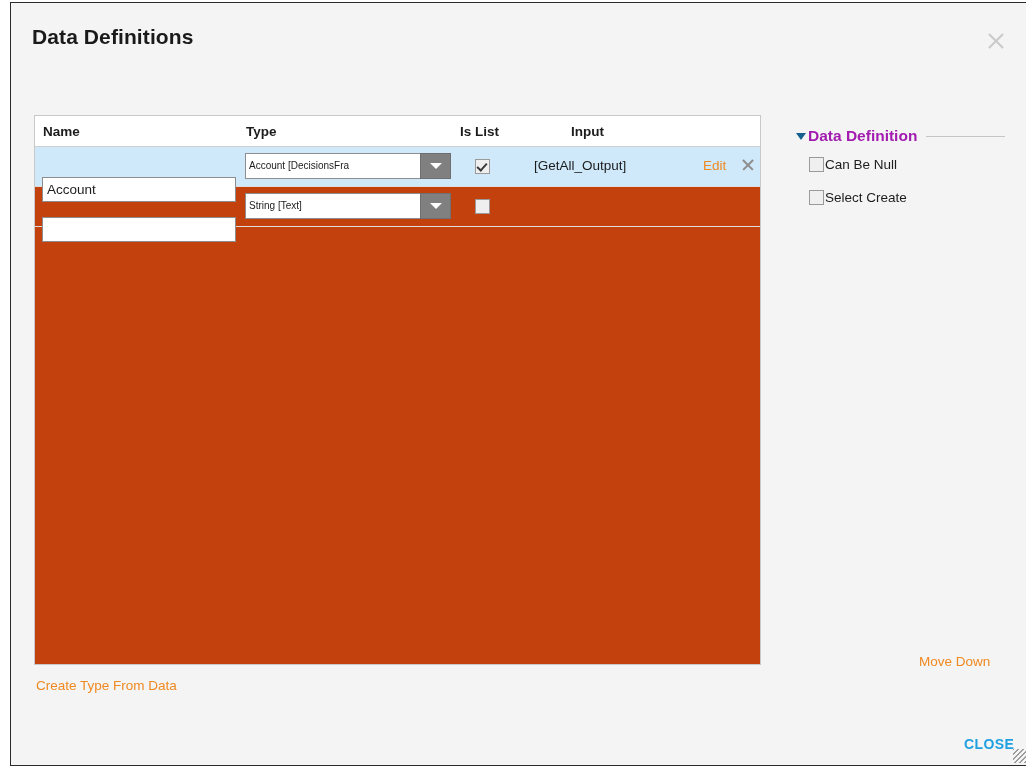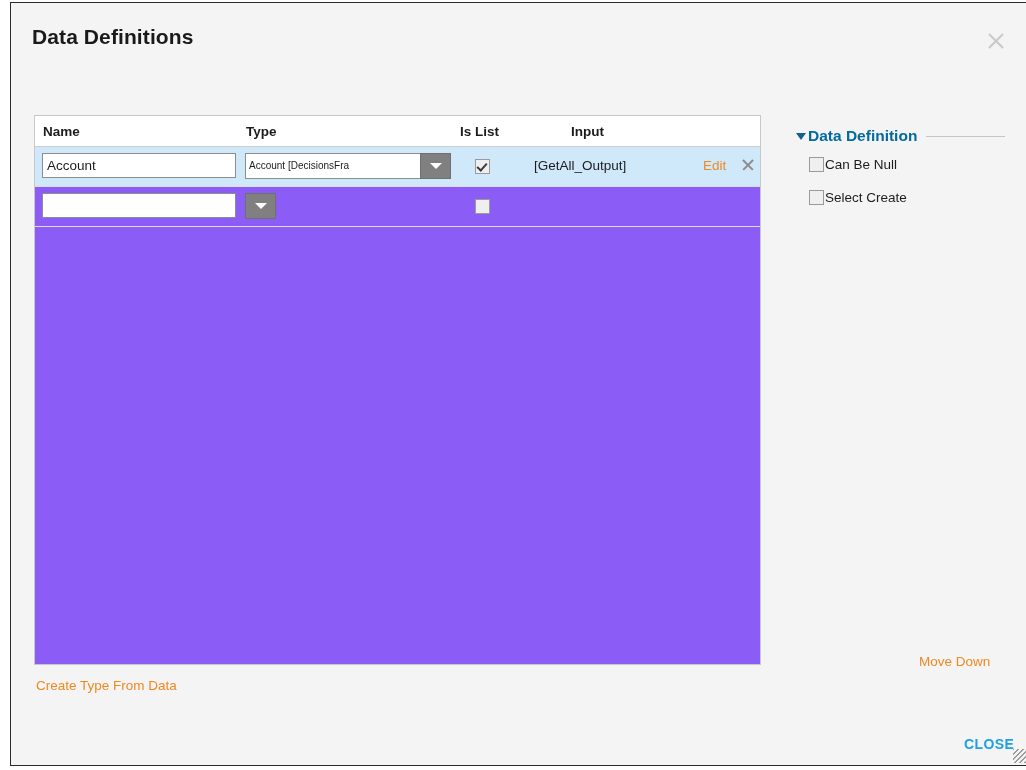--- a/index.html
+++ b/index.html
@@ -64,21 +64,21 @@
   .close-x::before { transform: rotate(45deg); }
   .close-x::after  { transform: rotate(-45deg); }
 
   
   .grid {
     position: absolute;
     left: 23px;
     top: 112px;
     width: 727px;
     height: 550px;
-    background: #8b5cf6;
+    background: #c2410c;
     border: 1px solid #c8c8c8;
     box-sizing: border-box;
   }
   .grid-head {
     position: relative;
     height: 30px;
     border-bottom: 1px solid #cfcfcf;
     background: #ffffff;
   }
   .th {
@@ -110,20 +110,21 @@
     width: 194px;
     height: 25px;
     box-sizing: border-box;
     border: 1px solid #8d8d8d;
     background: #ffffff;
     font-family: "Liberation Sans", sans-serif;
     font-size: 13.5px;
     color: #1c1c1c;
     padding: 0 4px;
     outline: none;
+    margin-top: 24px;
   }
 
   .cell-type {
     position: absolute;
     left: 210px;
     top: 6px;
     width: 206px;
     height: 26px;
     display: flex;
   }
@@ -255,21 +256,21 @@
     height: 0;
     border-left: 5.5px solid transparent;
     border-right: 5.5px solid transparent;
     border-top: 7px solid #15608f;
     margin-right: 2px;
     flex: 0 0 auto;
   }
   .section-title {
     font-size: 15.5px;
     font-weight: bold;
-    color: #0369a1;
+    color: #a21caf;
     white-space: nowrap;
   }
   .section-rule {
     flex: 1;
     height: 1px;
     background: #c6c6c6;
     margin-left: 9px;
     margin-right: 6px;
   }
   .opt-row {
@@ -353,20 +354,21 @@
       <div class="cell-input">[GetAll_Output]</div>
       <div class="cell-edit">Edit</div>
       <div class="cell-del"></div>
     </div>
 
     <div class="row">
       <div class="cell-name">
         <input class="txtbox" type="text" value="" style="">
       </div>
       <div class="cell-type">
+        <div class="combo-text">String [Text]</div>
         <div class="combo-btn"></div>
       </div>
       <div class="cell-islist">
         <span class="cbox"></span>
       </div>
     </div>
 
   </div>
 
   <div class="create-type-link">Create Type From Data</div>

